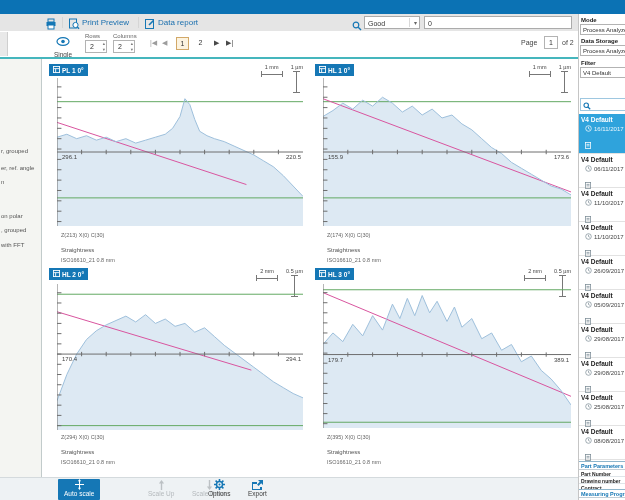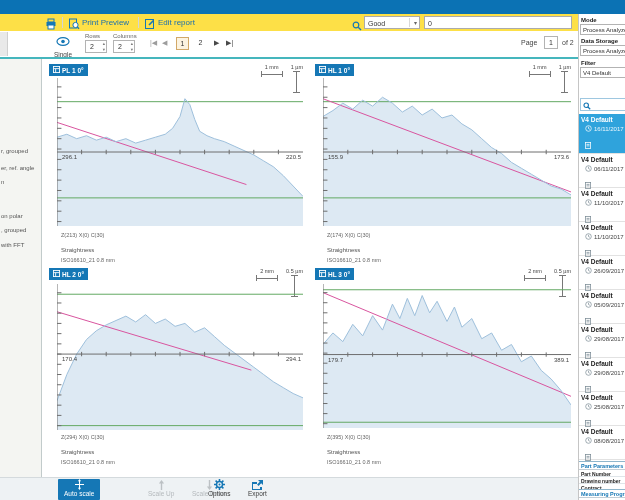--- a/index.html
+++ b/index.html
@@ -4,21 +4,21 @@
 <style>
   * { box-sizing: border-box; margin: 0; padding: 0; }
   html,body { width:625px; height:500px; overflow:hidden;
     font-family:"Liberation Sans", sans-serif; background:#fff; }
   #app { position:relative; width:625px; height:500px; background:#fff; }
 
   
   .titlebar { position:absolute; left:0; top:0; width:625px; height:14px; background:#0b72b4; }
 
   
-  .toolbar1 { position:absolute; left:0; top:14px; width:578px; height:17px; background:#fde047; }
+  .toolbar1 { position:absolute; left:0; top:14px; width:578px; height:17px; background:#e5e5e5; }
   .tb-ico { position:absolute; top:2px; }
   .tb-sep { position:absolute; top:3px; width:1px; height:11px; background:#d5d5d5; }
   .tb-lbl { position:absolute; top:4px; font-size:8px; color:#1a6fae; white-space:nowrap; }
   .combo { position:absolute; border:1px solid #ababab; background:#fff; font-size:7px; color:#333; }
   .combo .arr { position:absolute; right:2px; top:2px; font-size:6px; color:#666; }
   .combo .txt { position:absolute; left:3px; top:3px; }
   .combo .div { position:absolute; right:9px; top:1px; bottom:1px; width:1px; background:#d9d9d9; }
 
   
   .toolbar2 { position:absolute; left:0; top:31px; width:578px; height:26px; background:#fff; }
@@ -106,21 +106,21 @@
         </svg>
     </span>
     <span class="tb-lbl" style="left:82px">Print Preview</span>
     <span class="tb-sep" style="left:138px"></span>
     <span class="tb-ico" style="left:144px">
       <svg width="12" height="12" viewBox="0 0 12 12">
           <rect x="1.5" y="1.5" width="8" height="9" fill="none" stroke="#1577b5"></rect>
           <line x1="9.5" y1="2.5" x2="5" y2="7" stroke="#1577b5" stroke-width="1.6"></line>
         </svg>
     </span>
-    <span class="tb-lbl" style="left:158px">Edit report</span>
+    <span class="tb-lbl" style="left:158px">Data report</span>
 
     <span class="tb-ico" style="left:352px;top:3px">
       <svg width="10" height="10" viewBox="0 0 10 10">
           <circle cx="4" cy="4" r="2.8" fill="none" stroke="#1577b5" stroke-width="1.2"></circle>
           <line x1="6.2" y1="6.2" x2="9" y2="9" stroke="#1577b5" stroke-width="1.4"></line>
         </svg>
     </span>
     <span class="combo" style="left:364px;top:2px;width:56px;height:13px">
       <span class="txt">Good</span>
       <span class="div"></span>

